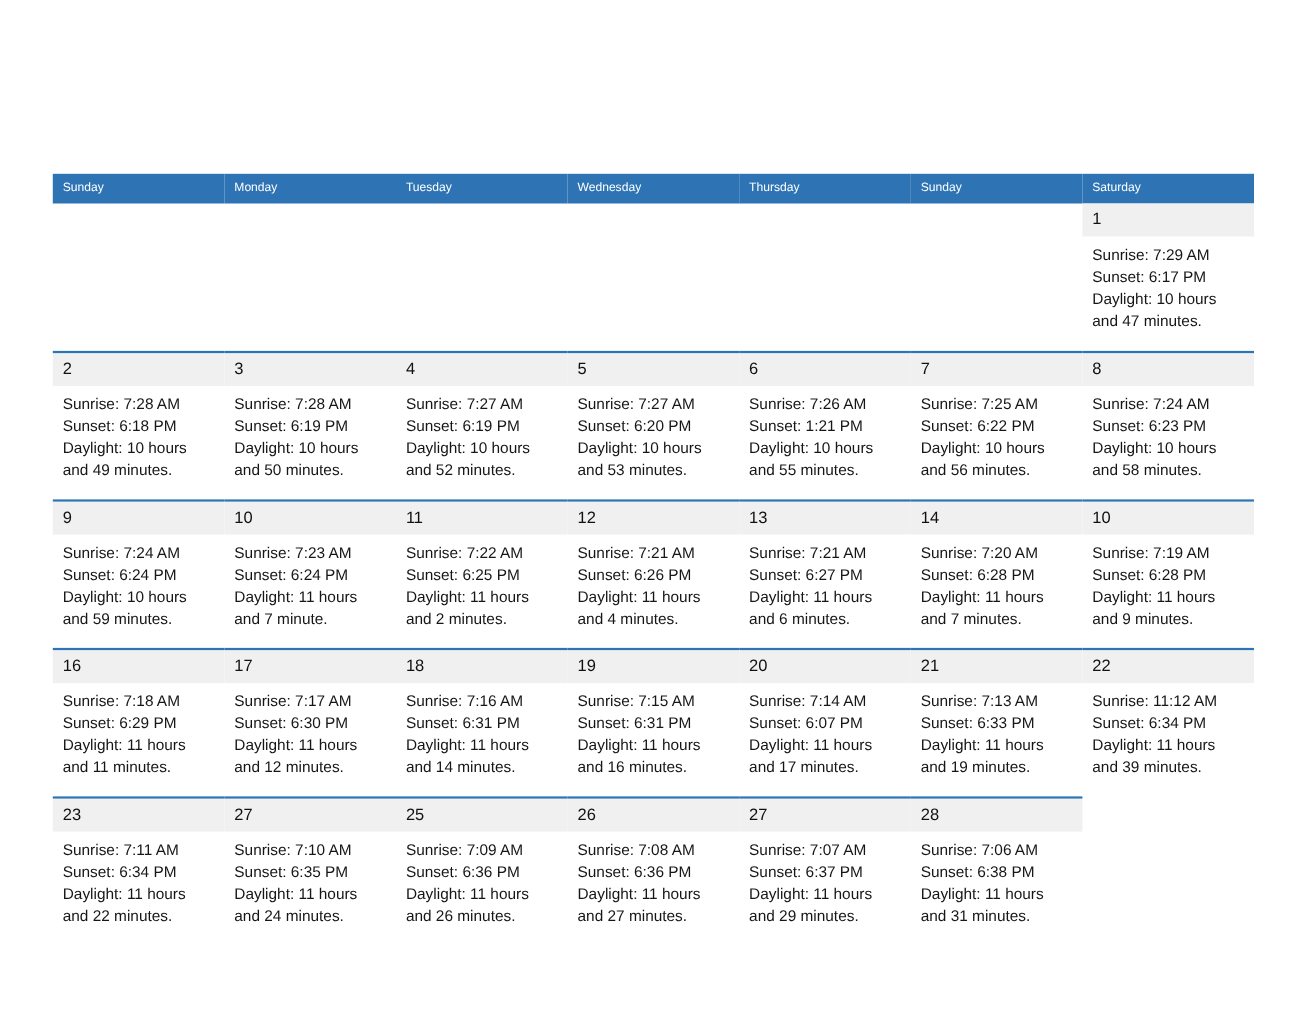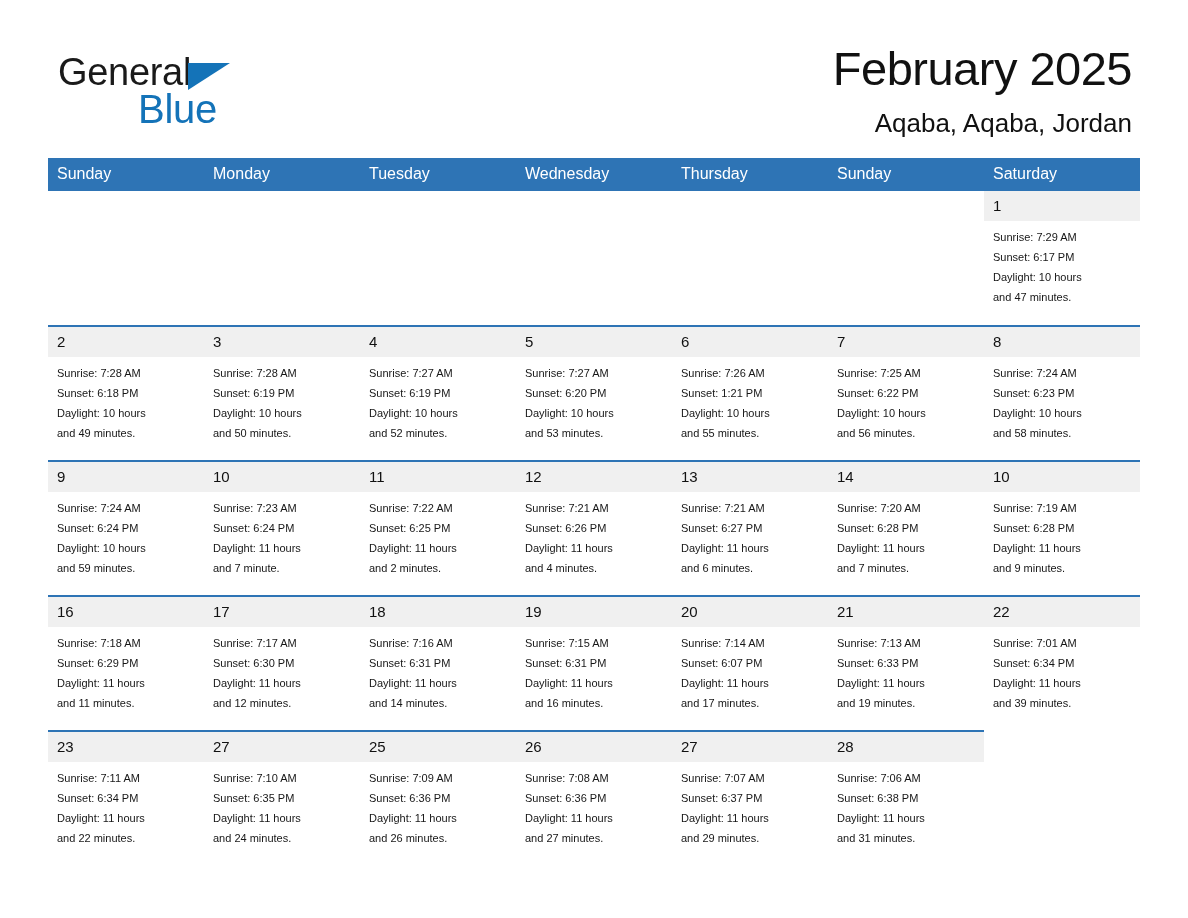--- a/index.html
+++ b/index.html
@@ -91,21 +91,21 @@
     position: absolute;
     left: 48px;
     top: 158px;
     width: 1092px;
     border-collapse: collapse;
     table-layout: fixed;
   }
   .calendar th {
     background: #2e74b5;
     color: #ffffff;
-    font-size: 16px;
+    font-size: 11px;
     font-weight: 400;
     text-align: left;
     padding: 7px 0 8px 9px;
     width: 156px;
     box-sizing: border-box;
   }
   .week-row > td {
     vertical-align: top;
     padding: 0;
     border-top: 2px solid #2e74b5;
@@ -128,48 +128,33 @@
   }
   .daynum.blank {
     background: #f0f0f0;
     color: transparent;
   }
   .cell-empty .daynum {
     background: transparent;
   }
   .info {
     padding: 6px 10px 0 9px;
-    font-size: 11px;
+    font-size: 14px;
     line-height: 20px;
     color: #161616;
   }
   .info div {
     white-space: nowrap;
   }
 </style>
 </head>
 <body>
 
 <div class="page">
 
-  <div class="header">
-
-    <div class="logo">
-      <div class="logo-line1">
-        <span>General</span><span class="logo-tri"></span>
-      </div>
-      <div class="logo-line2">Blue</div>
-    </div>
-
-    <div class="title-block">
-      <div class="cal-title">February 2025</div>
-      <div class="cal-subtitle">Aqaba, Aqaba, Jordan</div>
-    </div>
-
-  </div>
 
   <table class="calendar">
     <thead>
       <tr>
         <th>Sunday</th>
         <th>Monday</th>
         <th>Tuesday</th>
         <th>Wednesday</th>
         <th>Thursday</th>
         <th>Sunday</th>
@@ -387,21 +372,21 @@
             <div class="info">
               <div>Sunrise: 7:13 AM</div>
               <div>Sunset: 6:33 PM</div>
               <div>Daylight: 11 hours</div>
               <div>and 19 minutes.</div>
             </div>
           </td>
           <td>
             <div class="daynum">22</div>
             <div class="info">
-              <div>Sunrise: 7:01 AM</div>
+              <div>Sunrise: 11:12 AM</div>
               <div>Sunset: 6:34 PM</div>
               <div>Daylight: 11 hours</div>
               <div>and 39 minutes.</div>
             </div>
           </td>
         </tr>
         <tr class="week-row">
           <td>
             <div class="daynum">23</div>
             <div class="info">

